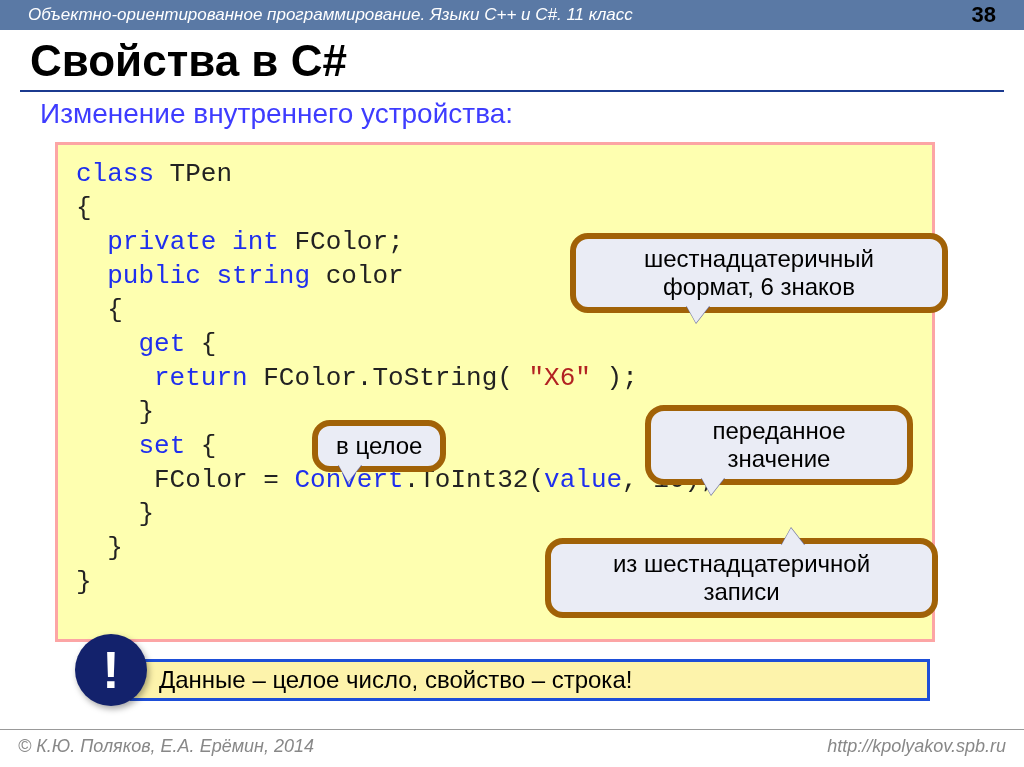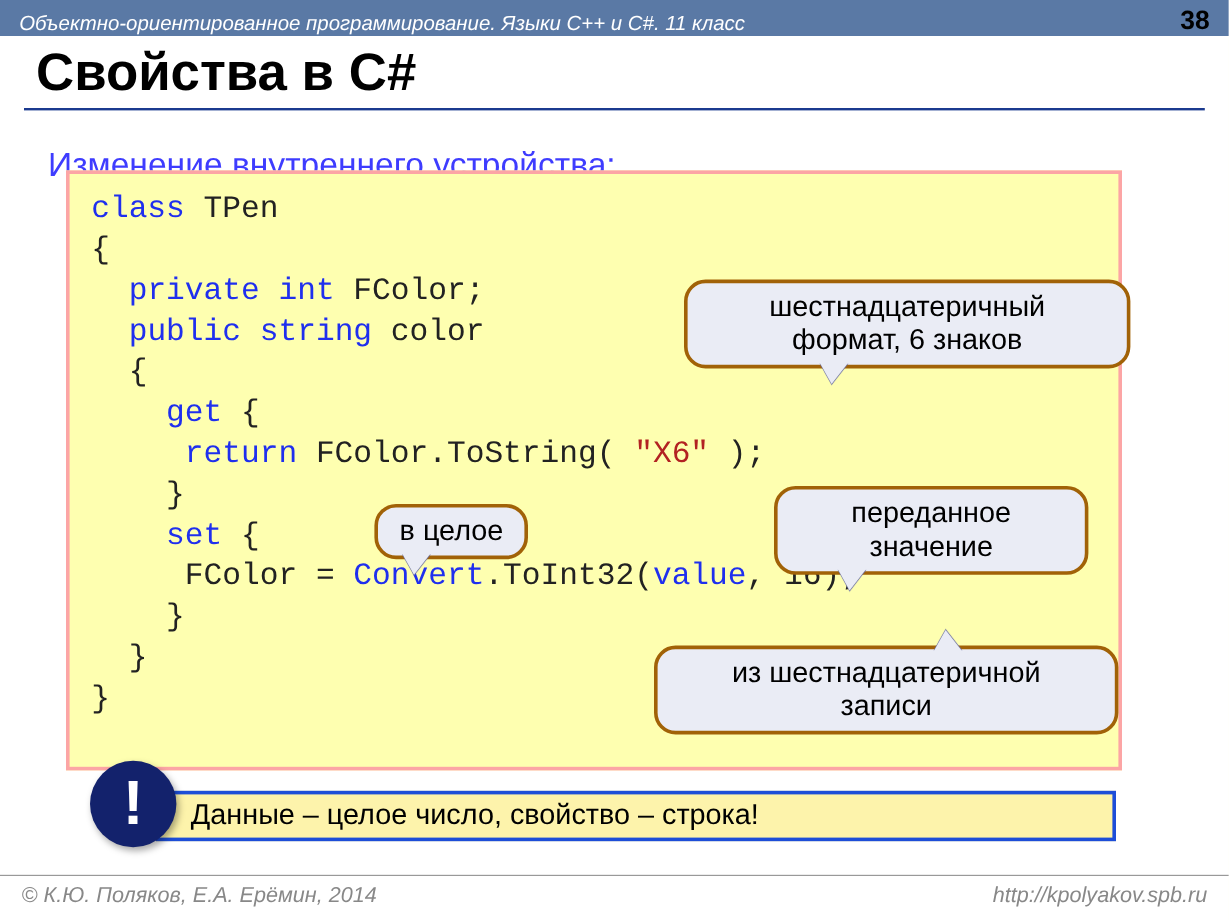--- a/index.html
+++ b/index.html
@@ -16,23 +16,23 @@
     width: 1024px;
     height: 767px;
   }
   .topbar {
     position: absolute;
     left: 0; top: 0;
     width: 100%;
     height: 30px;
     background: #5a79a5;
     display: flex;
-    align-items: flex-end;
+    align-items: center;
     justify-content: space-between;
-    padding: 0 16px;
+    padding: 0 28px;
     box-sizing: border-box;
   }
   .topbar .subject {
     color: #ffffff;
     font-style: italic;
     font-size: 17px;
   }
   .topbar .page {
     color: #000000;
     font-weight: bold;
@@ -53,21 +53,20 @@
     right: 20px;
     height: 2px;
     background: #1b3a8f;
   }
   .sub {
     position: absolute;
     top: 98px;
     left: 40px;
     font-size: 28px;
     color: #3e3cff;
-    margin-top: 24px;
   }
   
   .codebox {
     position: absolute;
     left: 55px;
     top: 142px;
     width: 880px;
     height: 500px;
     background: #feffb0;
     border: 3px solid #fca5a5;
@@ -80,21 +79,21 @@
     line-height: 34px;
     white-space: pre;
     color: #222;
   }
   .kw   { color: #1f2fee; }
   .str  { color: #b22222; }
   
   .callout {
     position: absolute;
     background: #eaecf5;
-    border: 3px solid #a16207;
+    border: 6px solid #a16207;
     border-radius: 18px;
     padding: 6px 18px;
     font-size: 24px;
     color: #000;
     text-align: center;
     line-height: 28px;
   }
   .callout .tail {
     position: absolute;
     width: 0; height: 0;
@@ -195,21 +194,21 @@
     <span>шестнадцатеричный</span><br>
     <span>формат, 6 знаков</span>
     <span class="tail tail-dl" style="left:110px;"></span>
   </div>
 
   <div class="callout" style="left:312px; top:420px;">
     <span>в целое</span>
     <span class="tail tail-dl" style="left:20px;"></span>
   </div>
 
-  <div class="callout" style="left:645px; top:405px; width:220px;">
+  <div class="callout" style="left:645px; top:405px; width:220px;border-radius:19px;">
     <span>переданное</span><br>
     <span>значение</span>
     <span class="tail tail-dl" style="left:50px;"></span>
   </div>
 
   <div class="callout" style="left:545px; top:538px; width:345px;">
     <span>из шестнадцатеричной</span><br>
     <span>записи</span>
     <span class="tail tail-ul" style="left:230px;"></span>
   </div>

